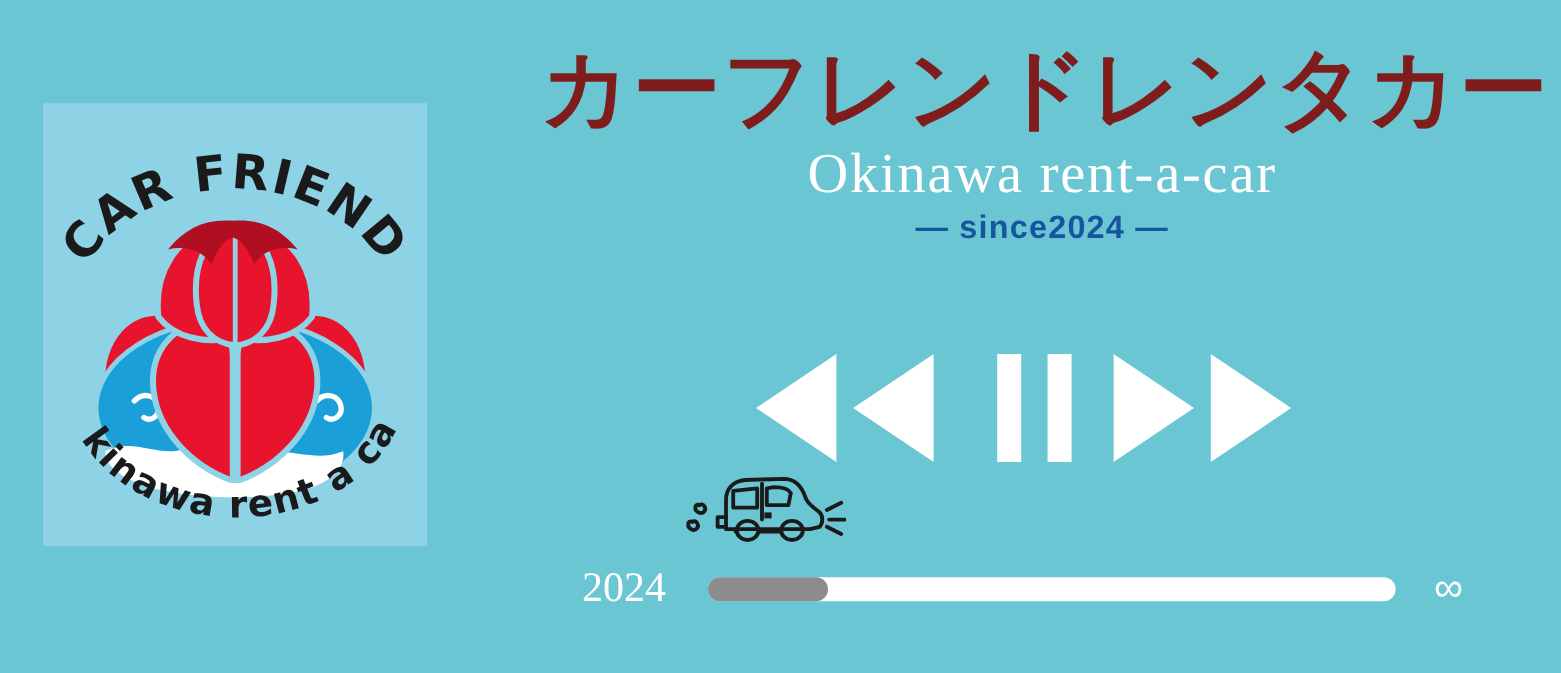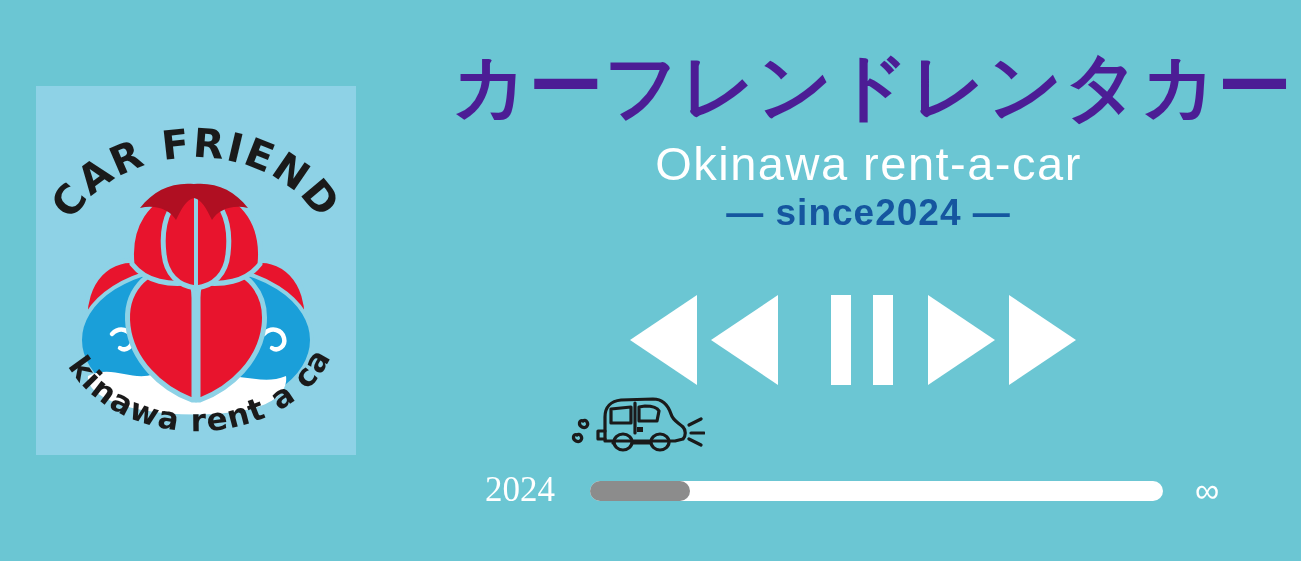--- a/index.html
+++ b/index.html
@@ -42,45 +42,45 @@
 
   
   #headline-block {
     position: absolute;
     left: 430px;
     top: 36px;
     width: 871px;
     text-align: center;
   }
   #brand-title-jp {
-    color: #4c1d95;
+    color: #7f1d1d;
     font-family: "DejaVu Sans", sans-serif;
     font-weight: bold;
     font-size: 74px;
     line-height: 1.05;
     letter-spacing: 1px;
     white-space: nowrap;
-    margin: 12px;
+    margin: 0;
     padding-left: 10px;
   }
   #brand-subtitle-en {
     color: #ffffff;
-    font-family: Liberation Sans, sans-serif;
+    font-family: Liberation Serif, serif;
     font-weight: 500;
     font-size: 47px;
     line-height: 1.1;
     letter-spacing: 1.5px;
     margin: 6px 0 0 0;
     padding-left: 6px;
   }
   #brand-since {
     color: #15569f;
     font-family: "Liberation Sans", sans-serif;
     font-weight: bold;
-    font-size: 37px;
+    font-size: 27px;
     line-height: 1.1;
     letter-spacing: 1px;
     margin: 4px 0 0 0;
     padding-left: 6px;
   }
 
   
   #media-controls {
     position: absolute;
     left: 610px;

